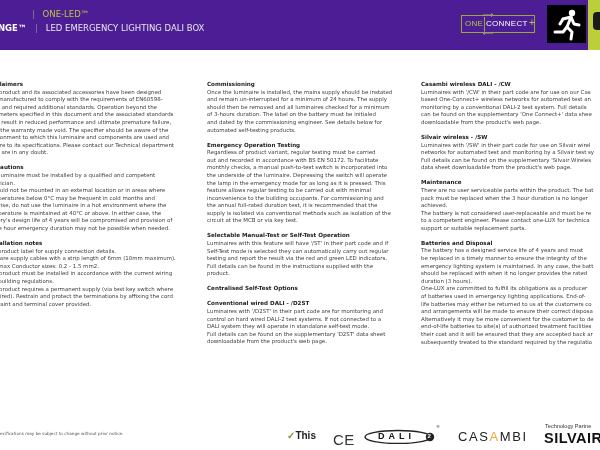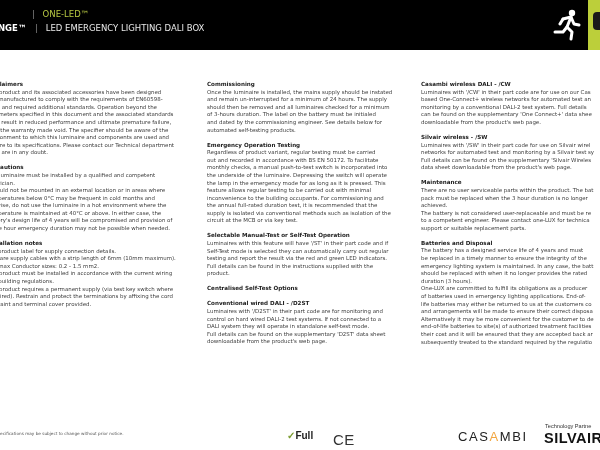--- a/index.html
+++ b/index.html
@@ -1,18 +1,18 @@
 <!DOCTYPE html>
 <html><head>
 <meta charset="utf-8">
 <style>
   html, body { margin:0; padding:0; }
   body { width:600px; height:450px; overflow:hidden; background:#ffffff; position:relative;
          font-family:"DejaVu Sans", sans-serif; color:#3a3a3a; }
-  .header { position:absolute; left:0; top:0; width:600px; height:50px; background:#000000; }
+  .header { position:absolute; left:0; top:0; width:600px; height:50px; background:#4c1d95; }
   .hdr-line1 { position:absolute; left:32px; top:9px; font-size:8.5px; color:#b7c742; white-space:nowrap; }
   .hdr-line2 { position:absolute; left:-2px; top:23px; font-size:8.5px; color:#e8e8e8; white-space:nowrap; }
   .sep { color:#888; margin-right:5px; }
   .brand-frag { font-weight:bold; color:#ffffff; margin-right:6px; }
   .oc-logo { position:absolute; left:459px; top:13px; width:79px; height:22px; }
   .oc-box { position:absolute; left:2px; top:2px; width:74px; height:18px; border:1px solid #9aa636; box-sizing:border-box; }
   .oc-one { position:absolute; left:6px; top:6px; font-size:8px; color:#b7c742; font-family:"Liberation Sans", sans-serif; letter-spacing:0.3px; }
   .oc-div { position:absolute; left:25px; top:4px; width:1px; height:14px; background:#9aa636; }
   .oc-conn { position:absolute; left:27px; top:6px; font-size:8px; color:#ffffff; font-family:"Liberation Sans", sans-serif; letter-spacing:0.3px; }
   .oc-plus { position:absolute; left:70px; top:4px; font-size:10px; color:#b7c742; font-family:"Liberation Sans", sans-serif; }
@@ -47,20 +47,33 @@
   <div class="hdr-line1">
     <span class="sep">|</span>
     <span>ONE-LED™</span>
   </div>
   <div class="hdr-line2">
     <span class="brand-frag">NGE™</span>
     <span class="sep">|</span>
     <span>LED EMERGENCY LIGHTING DALI BOX</span>
   </div>
 
+  <div class="oc-logo">
+    <svg width="79" height="22" style="position:absolute;left:0;top:0">
+      <line x1="24" y1="2" x2="34" y2="2" stroke="#bbbbbb" stroke-width="0.8"></line>
+      <polyline points="32,0.5 34,2 32,3.5" fill="none" stroke="#bbbbbb" stroke-width="0.8"></polyline>
+      <line x1="24" y1="20" x2="34" y2="20" stroke="#bbbbbb" stroke-width="0.8"></line>
+      <polyline points="26,18.5 24,20 26,21.5" fill="none" stroke="#bbbbbb" stroke-width="0.8"></polyline>
+    </svg>
+    <div class="oc-box"></div>
+    <span class="oc-one">ONE</span>
+    <div class="oc-div"></div>
+    <span class="oc-conn">CONNECT</span>
+    <span class="oc-plus">+</span>
+  </div>
 
   <div class="exit-icon">
     <svg width="39" height="38" viewBox="0 0 39 38">
       <circle cx="25" cy="8" r="3.2" fill="#fff"></circle>
       <path d="M16 14 L24 12 L27 19 L32 20" stroke="#fff" stroke-width="3" fill="none" stroke-linecap="round" stroke-linejoin="round"></path>
       <path d="M24 12 L20 22 L25 27 L24 34" stroke="#fff" stroke-width="3" fill="none" stroke-linecap="round" stroke-linejoin="round"></path>
       <path d="M20 22 L16 27 L8 27" stroke="#fff" stroke-width="3" fill="none" stroke-linecap="round" stroke-linejoin="round"></path>
       <path d="M16 14 L13 19" stroke="#fff" stroke-width="3" fill="none" stroke-linecap="round"></path>
     </svg>
   </div>
@@ -190,21 +203,30 @@
 end-of-life batteries to site(s) of authorized treatment facilities
 their cost and it will be ensured that they are accepted back ar
 subsequently treated to the standard required by the regulatio</div>
   </div>
 </div>
 
 <div class="footnote">ct specifications may be subject to change without prior notice.</div>
 
 <div class="logos">
   <div class="rohs">
-    <span class="tick">✓</span><span>Full</span>
+    <span class="tick">✓</span><span>This</span>
   </div>
   <div class="ce">CE</div>
+  <div class="dali">
+    <svg width="76" height="16" viewBox="0 0 76 16" style="position:absolute;left:0;top:0">
+      <ellipse cx="34" cy="9" rx="33" ry="6.5" fill="none" stroke="#222" stroke-width="1.4"></ellipse>
+      <circle cx="66" cy="9" r="4.2" fill="#222"></circle>
+    </svg>
+    <span style="position:absolute;left:14px;top:3px;font-family:'Liberation Sans',sans-serif;font-weight:bold;font-size:9px;letter-spacing:4px;color:#111;">DALI</span>
+    <span style="position:absolute;left:63.5px;top:4.5px;font-family:'Liberation Sans',sans-serif;font-weight:bold;font-size:6px;color:#fff;">2</span>
+    <span style="position:absolute;left:72px;top:-4px;font-size:4px;color:#333;">®</span>
+  </div>
   <div class="casambi">
     <span>CAS</span><span class="a">A</span><span>MBI</span>
   </div>
   <div class="tp">Technology Partne</div>
   <div class="silvair">SILVAIR</div>
 </div>
 
 </body></html>

